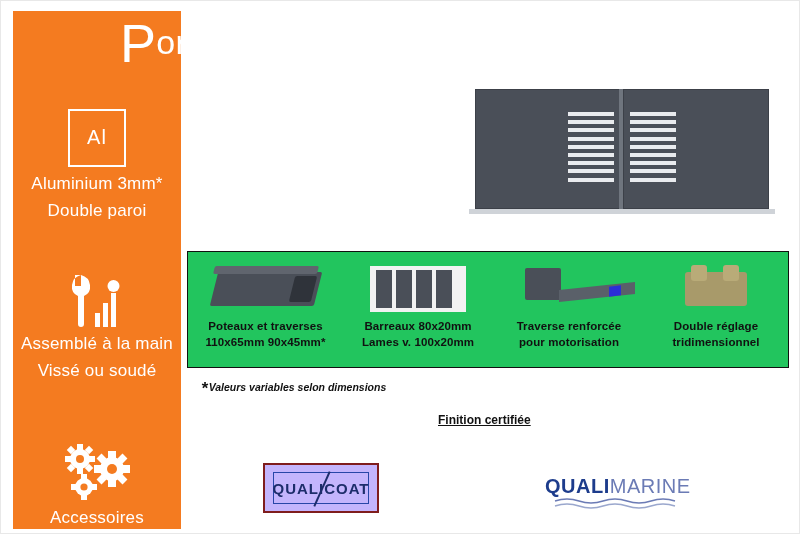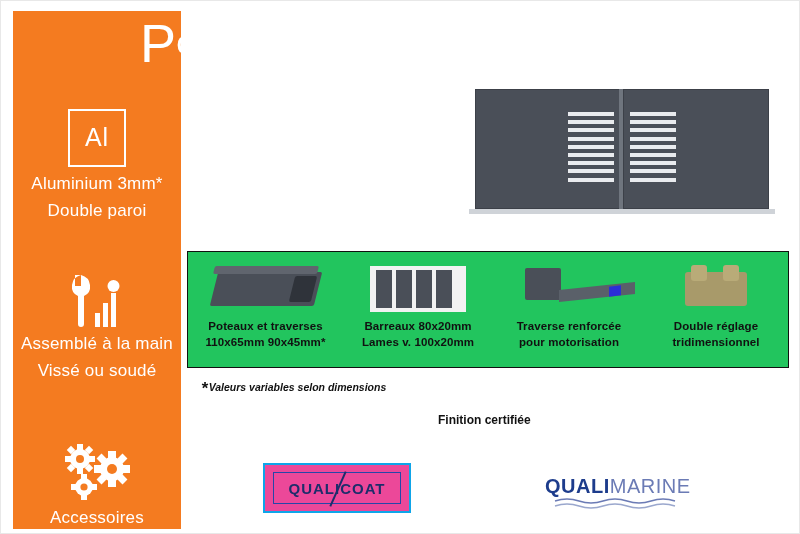--- a/index.html
+++ b/index.html
@@ -54,28 +54,28 @@
     height: 54px;
     border: 2px solid #ffffff;
     margin: 0 auto;
     position: relative;
   }
   .al-box span {
     position: absolute;
     left: 0; right: 0;
     top: 50%;
     transform: translateY(-52%);
-    font-size: 25px;
+    font-size: 20px;
     letter-spacing: 1px;
   }
 
   
   .title {
     position: absolute;
-    left: 139px;
+    left: 119px;
     top: 22px;
     color: #ffffff;
     font-size: 34px;
     font-weight: 400;
     letter-spacing: .3px;
     white-space: nowrap;
   }
   .title .cap {
     font-size: 54px;
     line-height: 34px;
@@ -278,32 +278,33 @@
     vertical-align: -3px;
     margin-right: 1px;
   }
   .certified {
     position: absolute;
     left: 437px;
     top: 412px;
     font-size: 12px;
     font-weight: 700;
     color: #111111;
+    text-decoration: underline;
   }
 
   
   .qualicoat {
     position: absolute;
     left: 262px;
     top: 462px;
-    width: 148px;
+    width: 116px;
     height: 50px;
-    border: 2px solid #0ea5e9;
+    border: 2px solid #7f1d1d;
     box-sizing: border-box;
-    background: #ec4899;
+    background: #c4b5fd;
   }
   .qualicoat .inner {
     position: absolute;
     left: 8px; top: 7px;
     right: 8px; bottom: 7px;
     border: 1px solid #2746a8;
     transform: perspective(120px) rotateX(0deg);
   }
   .qualicoat .txt {
     position: absolute;

